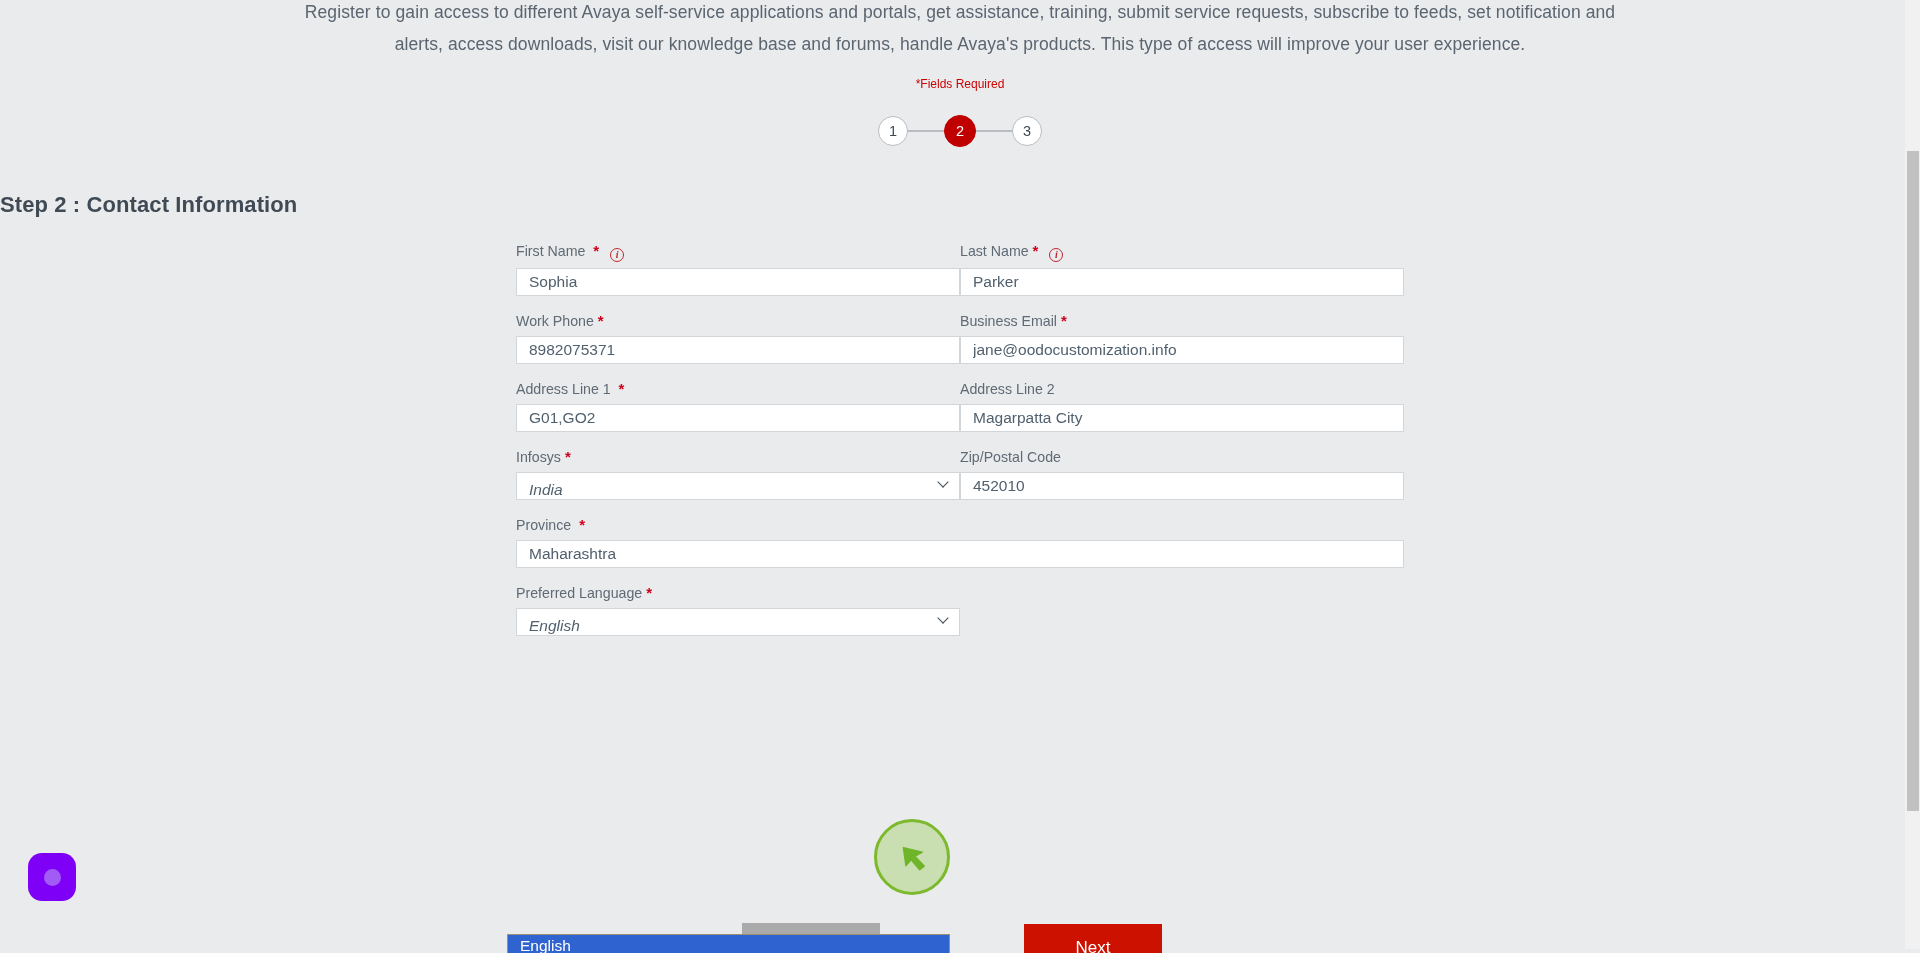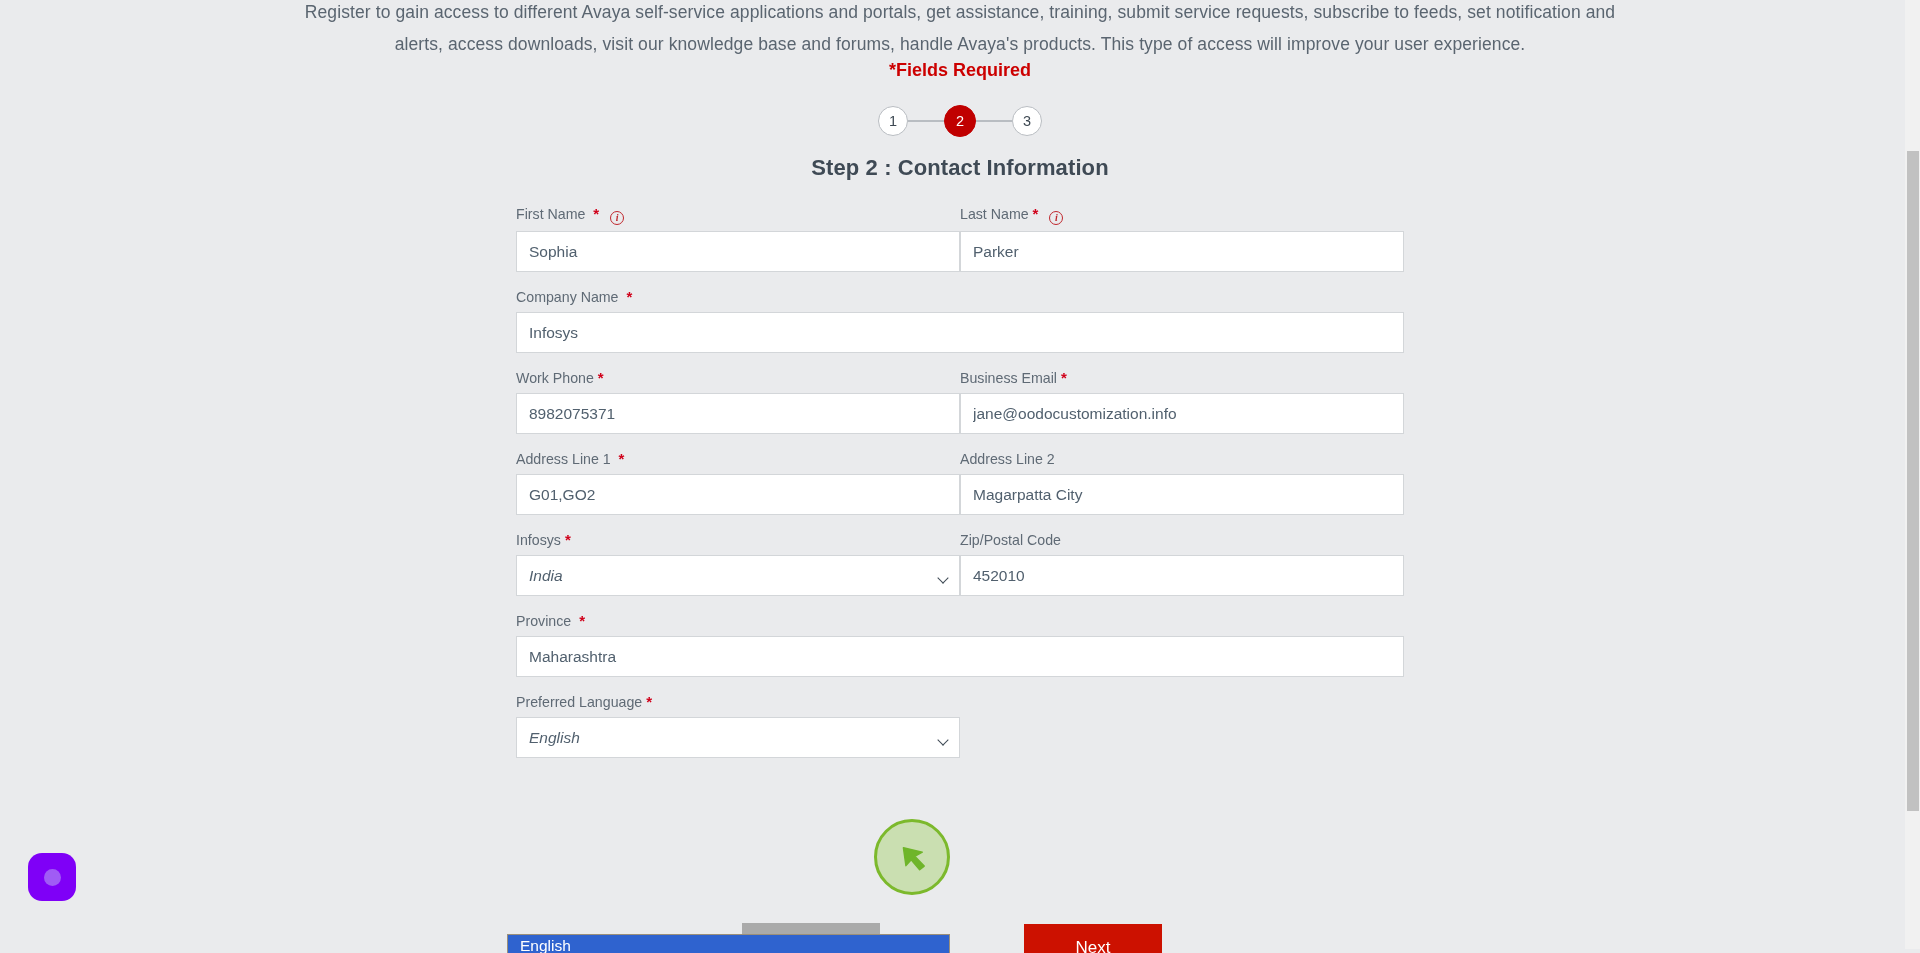--- a/index.html
+++ b/index.html
@@ -30,22 +30,23 @@
     font-size: 17.5px;
     line-height: 32px;
     letter-spacing: 0.1px;
   }
   .intro-line { display: block; white-space: nowrap; }
   .intro-line:first-child { margin-top: -4px; }
 
   .fields-required {
     text-align: center;
     color: #cc0000;
-    font-size: 18px;
-    font-weight: bold;
+    font-size: 12px;
+    font-weight: normal;
+    margin-top: 17px;
   }
 
   
   .stepper {
     display: flex;
     align-items: center;
     justify-content: center;
     margin-top: 24px;
   }
   .step-circle {
@@ -68,25 +69,25 @@
     font-weight: normal;
   }
   .step-line {
     width: 36px;
     height: 2px;
     background: #b9bdc2;
   }
 
   
   .form-title {
-    text-align: center;
+    text-align: left;
     color: #3f4a55;
     font-size: 22px;
     font-weight: bold;
-    margin-top: 18px;
+    margin-top: 45px;
     letter-spacing: 0.1px;
   }
 
   
   .form {
     width: 888px;
     margin: 0 auto;
     margin-top: 24px;
   }
   .row {
@@ -123,21 +124,21 @@
     font-style: italic;
     line-height: 12px;
     text-align: center;
     margin-left: 7px;
     font-family: "Liberation Serif", serif;
   }
 
   .input {
     display: block;
     width: 100%;
-    height: 41px;
+    height: 28px;
     background: #ffffff;
     border: 1px solid #d3d6d9;
     padding: 0 12px;
     font-size: 15.5px;
     color: #51606e;
     font-family: "Liberation Sans", sans-serif;
     line-height: 34px;
     outline: none;
     border-radius: 0;
   }
@@ -324,29 +325,20 @@
       <div class="field">
         <label class="field-label">
           <span>Last Name</span>
           <span class="req">*</span>
           <span class="info-icon">i</span>
         </label>
         <input class="input" type="text" value="Parker" style="">
       </div>
     </div>
 
-    <div class="row">
-      <div class="field full">
-        <label class="field-label">
-          <span>Company Name</span>
-          <span class="req sp">*</span>
-        </label>
-        <input class="input" type="text" value="Infosys" style="">
-      </div>
-    </div>
 
     <div class="row">
       <div class="field">
         <label class="field-label">
           <span>Work Phone</span>
           <span class="req">*</span>
         </label>
         <input class="input" type="text" value="8982075371" style="">
       </div>
       <div class="field">

